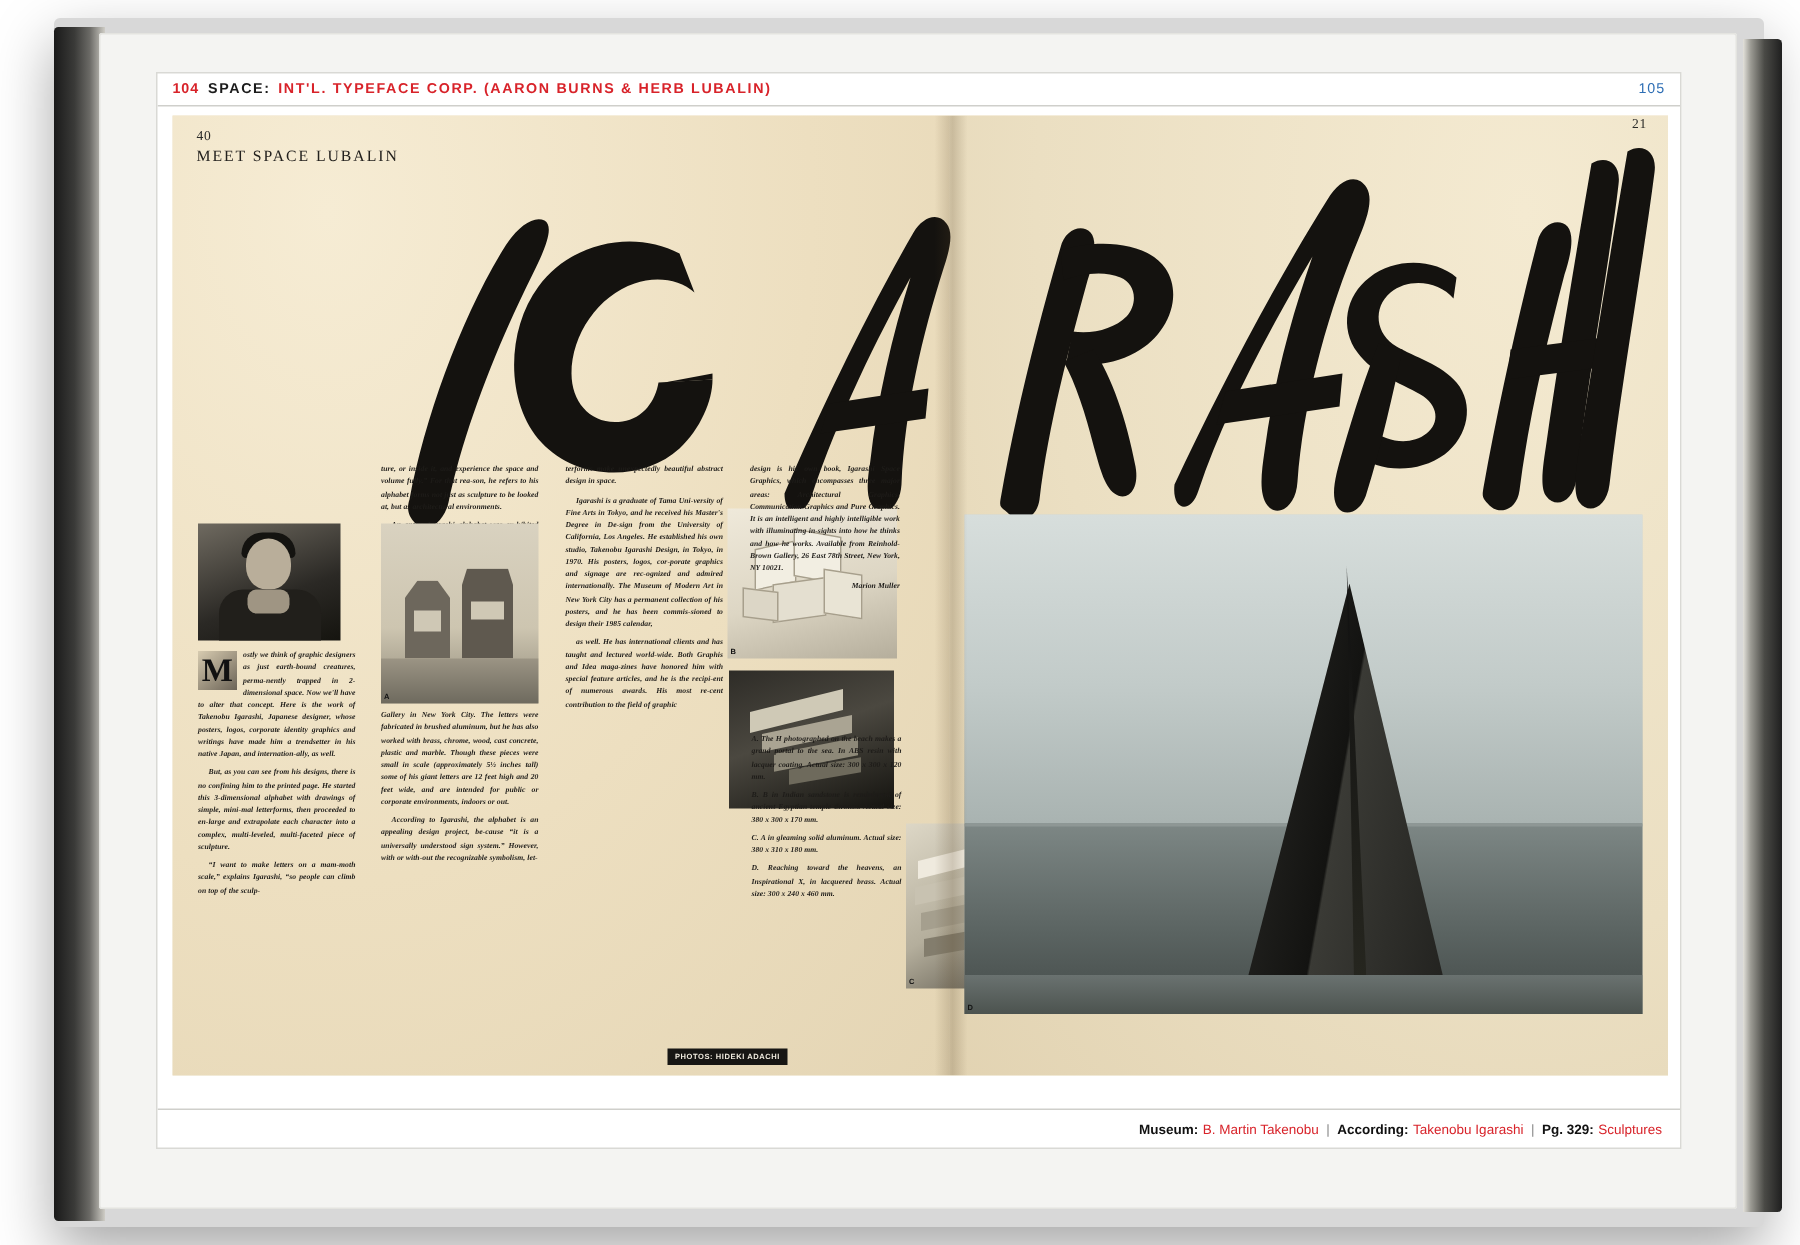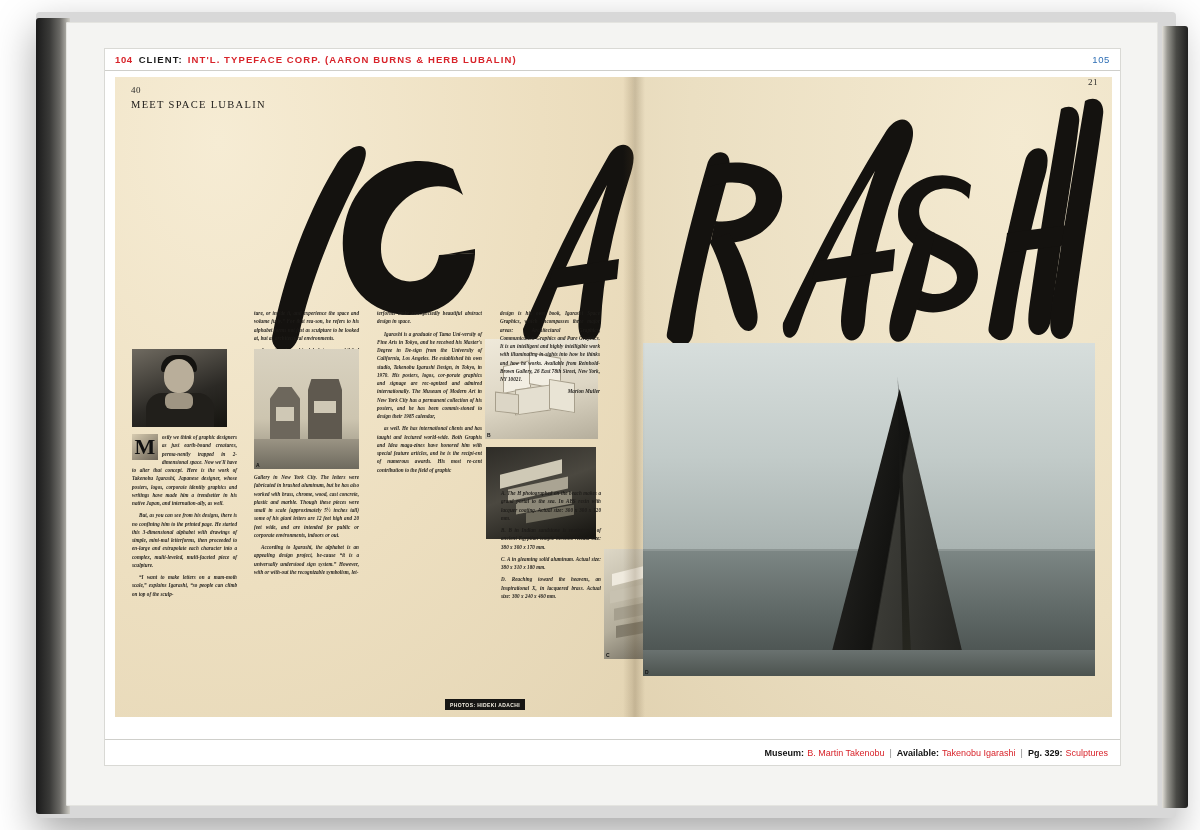--- a/index.html
+++ b/index.html
@@ -347,21 +347,21 @@
 
   <div class="book-shadow"></div>
   <div class="book-edge-left"></div>
   <div class="book-edge-right"></div>
   <div class="page-white"></div>
 
   <div class="page-inner">
 
     <div class="runhead">
       <span class="pg-left">104</span>
-      <span class="client-label">CLIENT:</span>
+      <span class="client-label">SPACE:</span>
       <span class="client-name">INT'L. TYPEFACE CORP.  (AARON BURNS &amp; HERB LUBALIN)</span>
       <span class="pg-right">105</span>
     </div>
 
     <div class="spread">
       <div class="spread-left"></div>
       <div class="spread-right"></div>
 
       <div class="folio folio-left">40</div>
       <div class="folio folio-right">21</div>
@@ -506,21 +506,21 @@
 
       <div class="photo-credit">PHOTOS: HIDEKI ADACHI</div>
 
       <div class="gutter"></div>
     </div>
 
     <div class="footer">
       <b>Museum:</b>
       <span class="red item">B. Martin Takenobu</span>
       <span class="sep">|</span>
-      <b>Available:</b>
+      <b>According:</b>
       <span class="red item">Takenobu Igarashi</span>
       <span class="sep">|</span>
       <b>Pg. 329:</b>
       <span class="red item">Sculptures</span>
     </div>
 
   </div>
 </div>
 
 </body></html>

